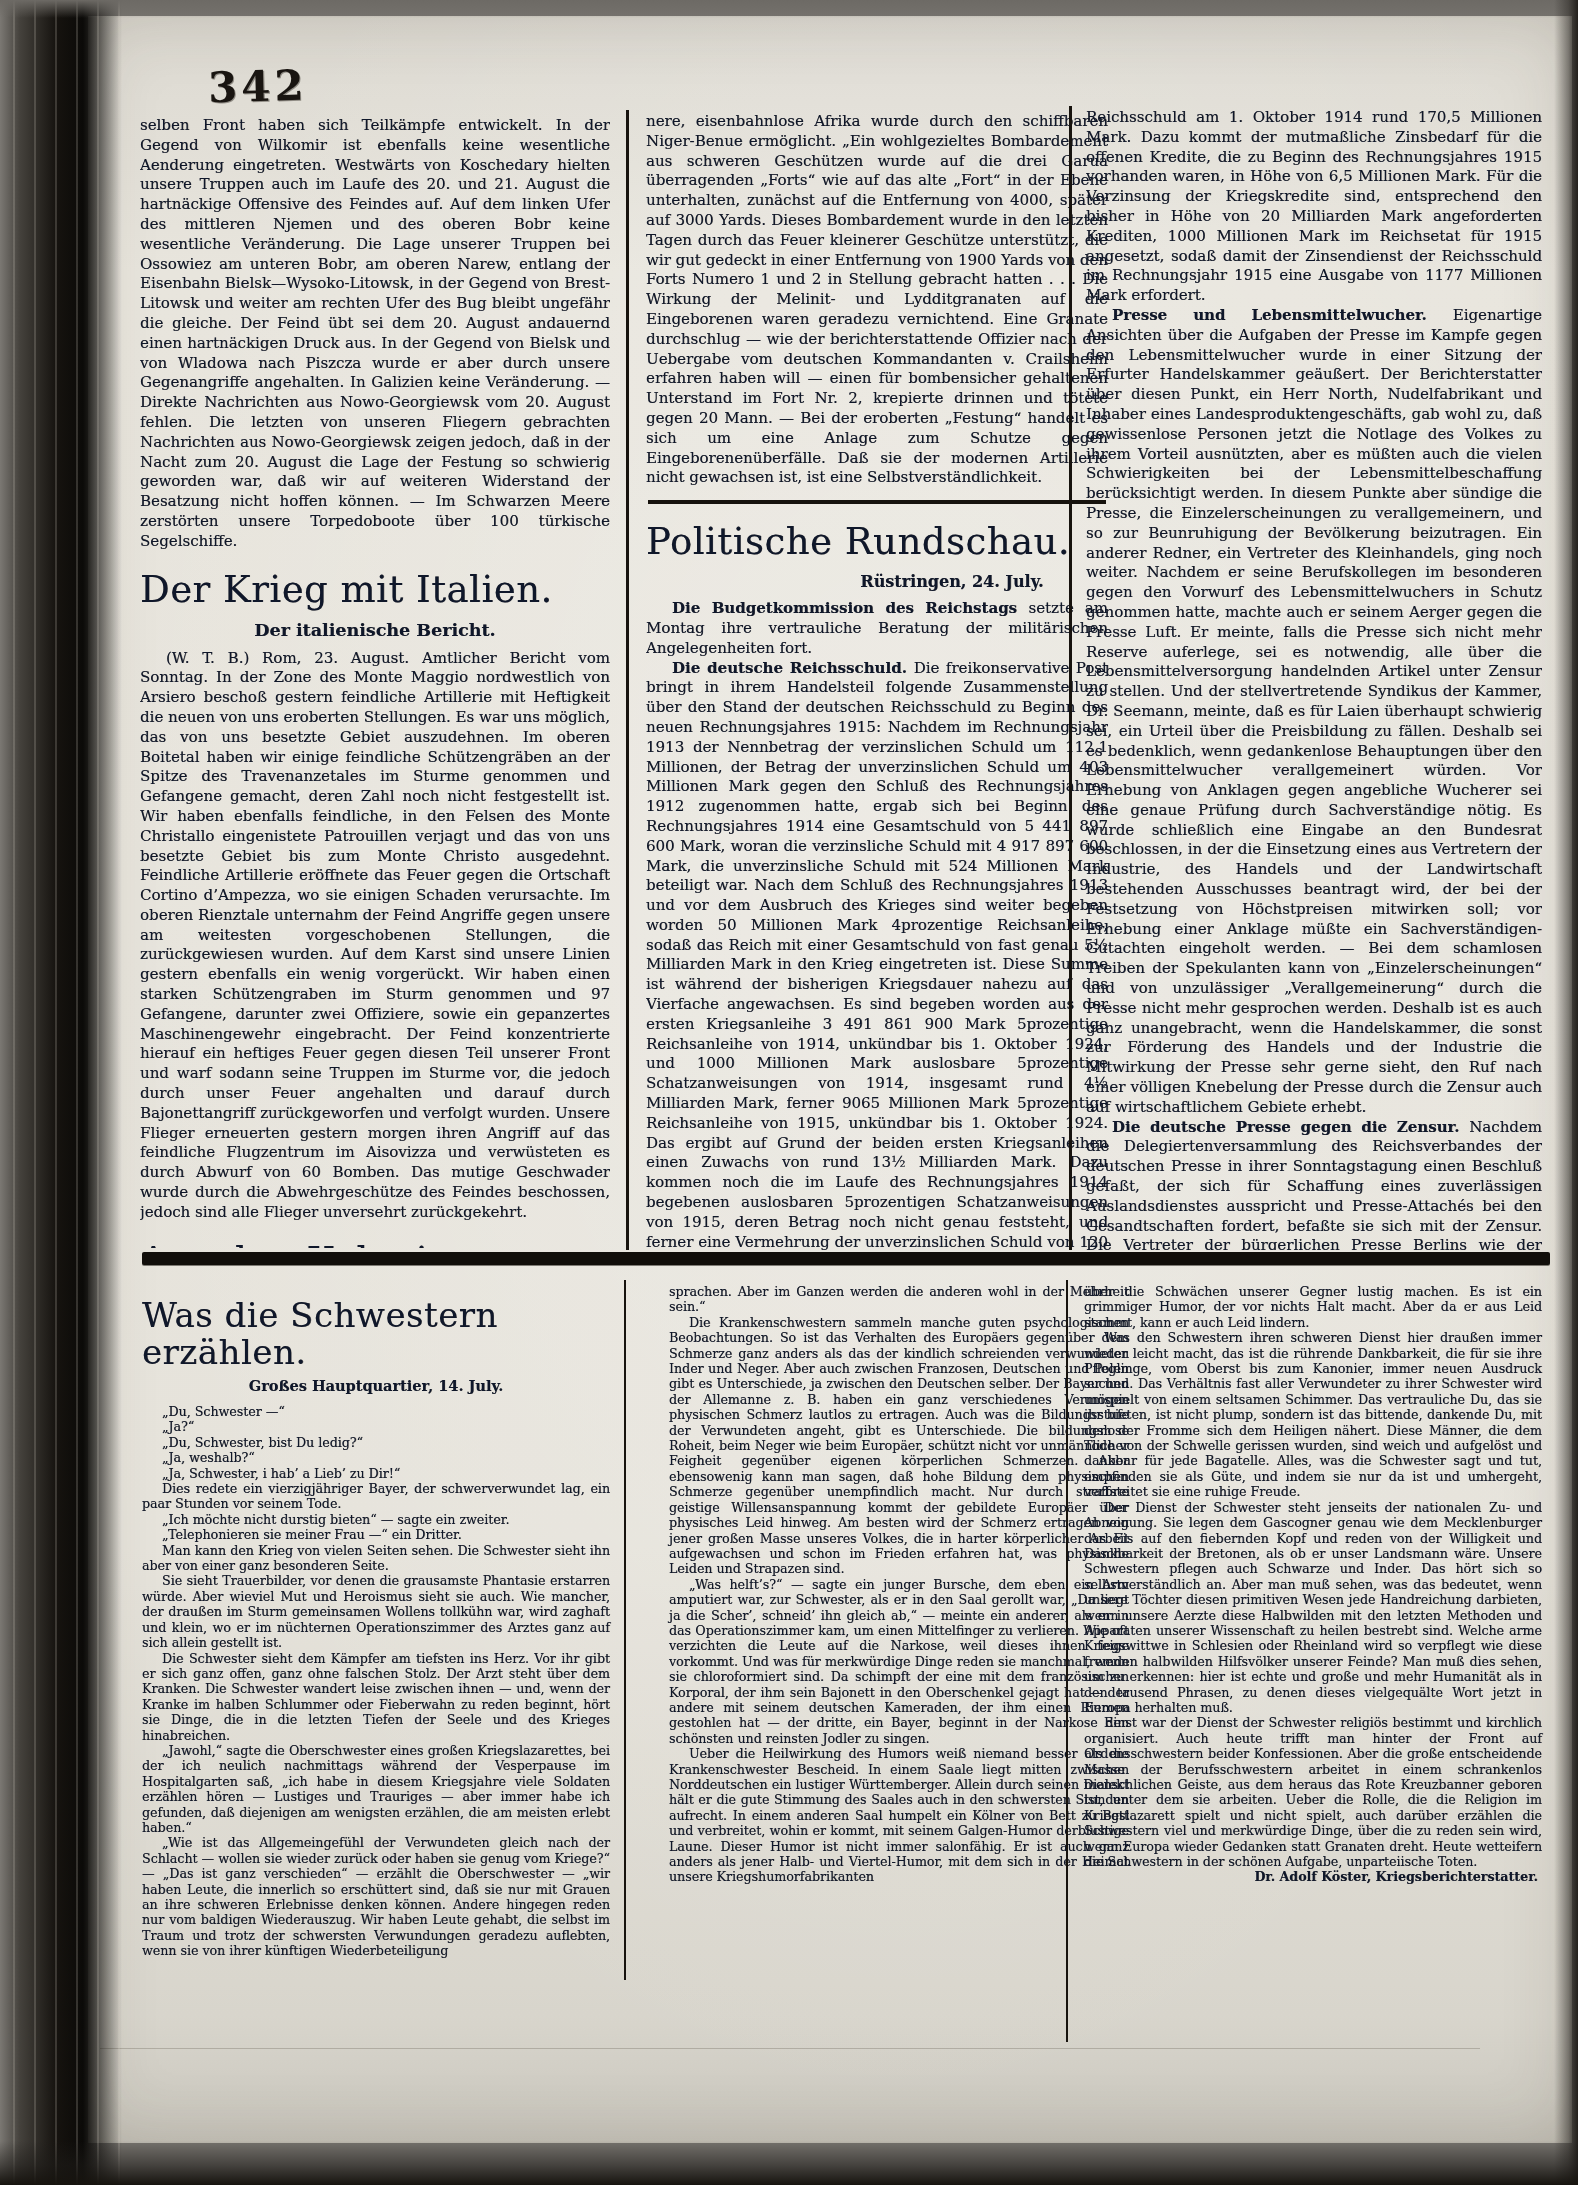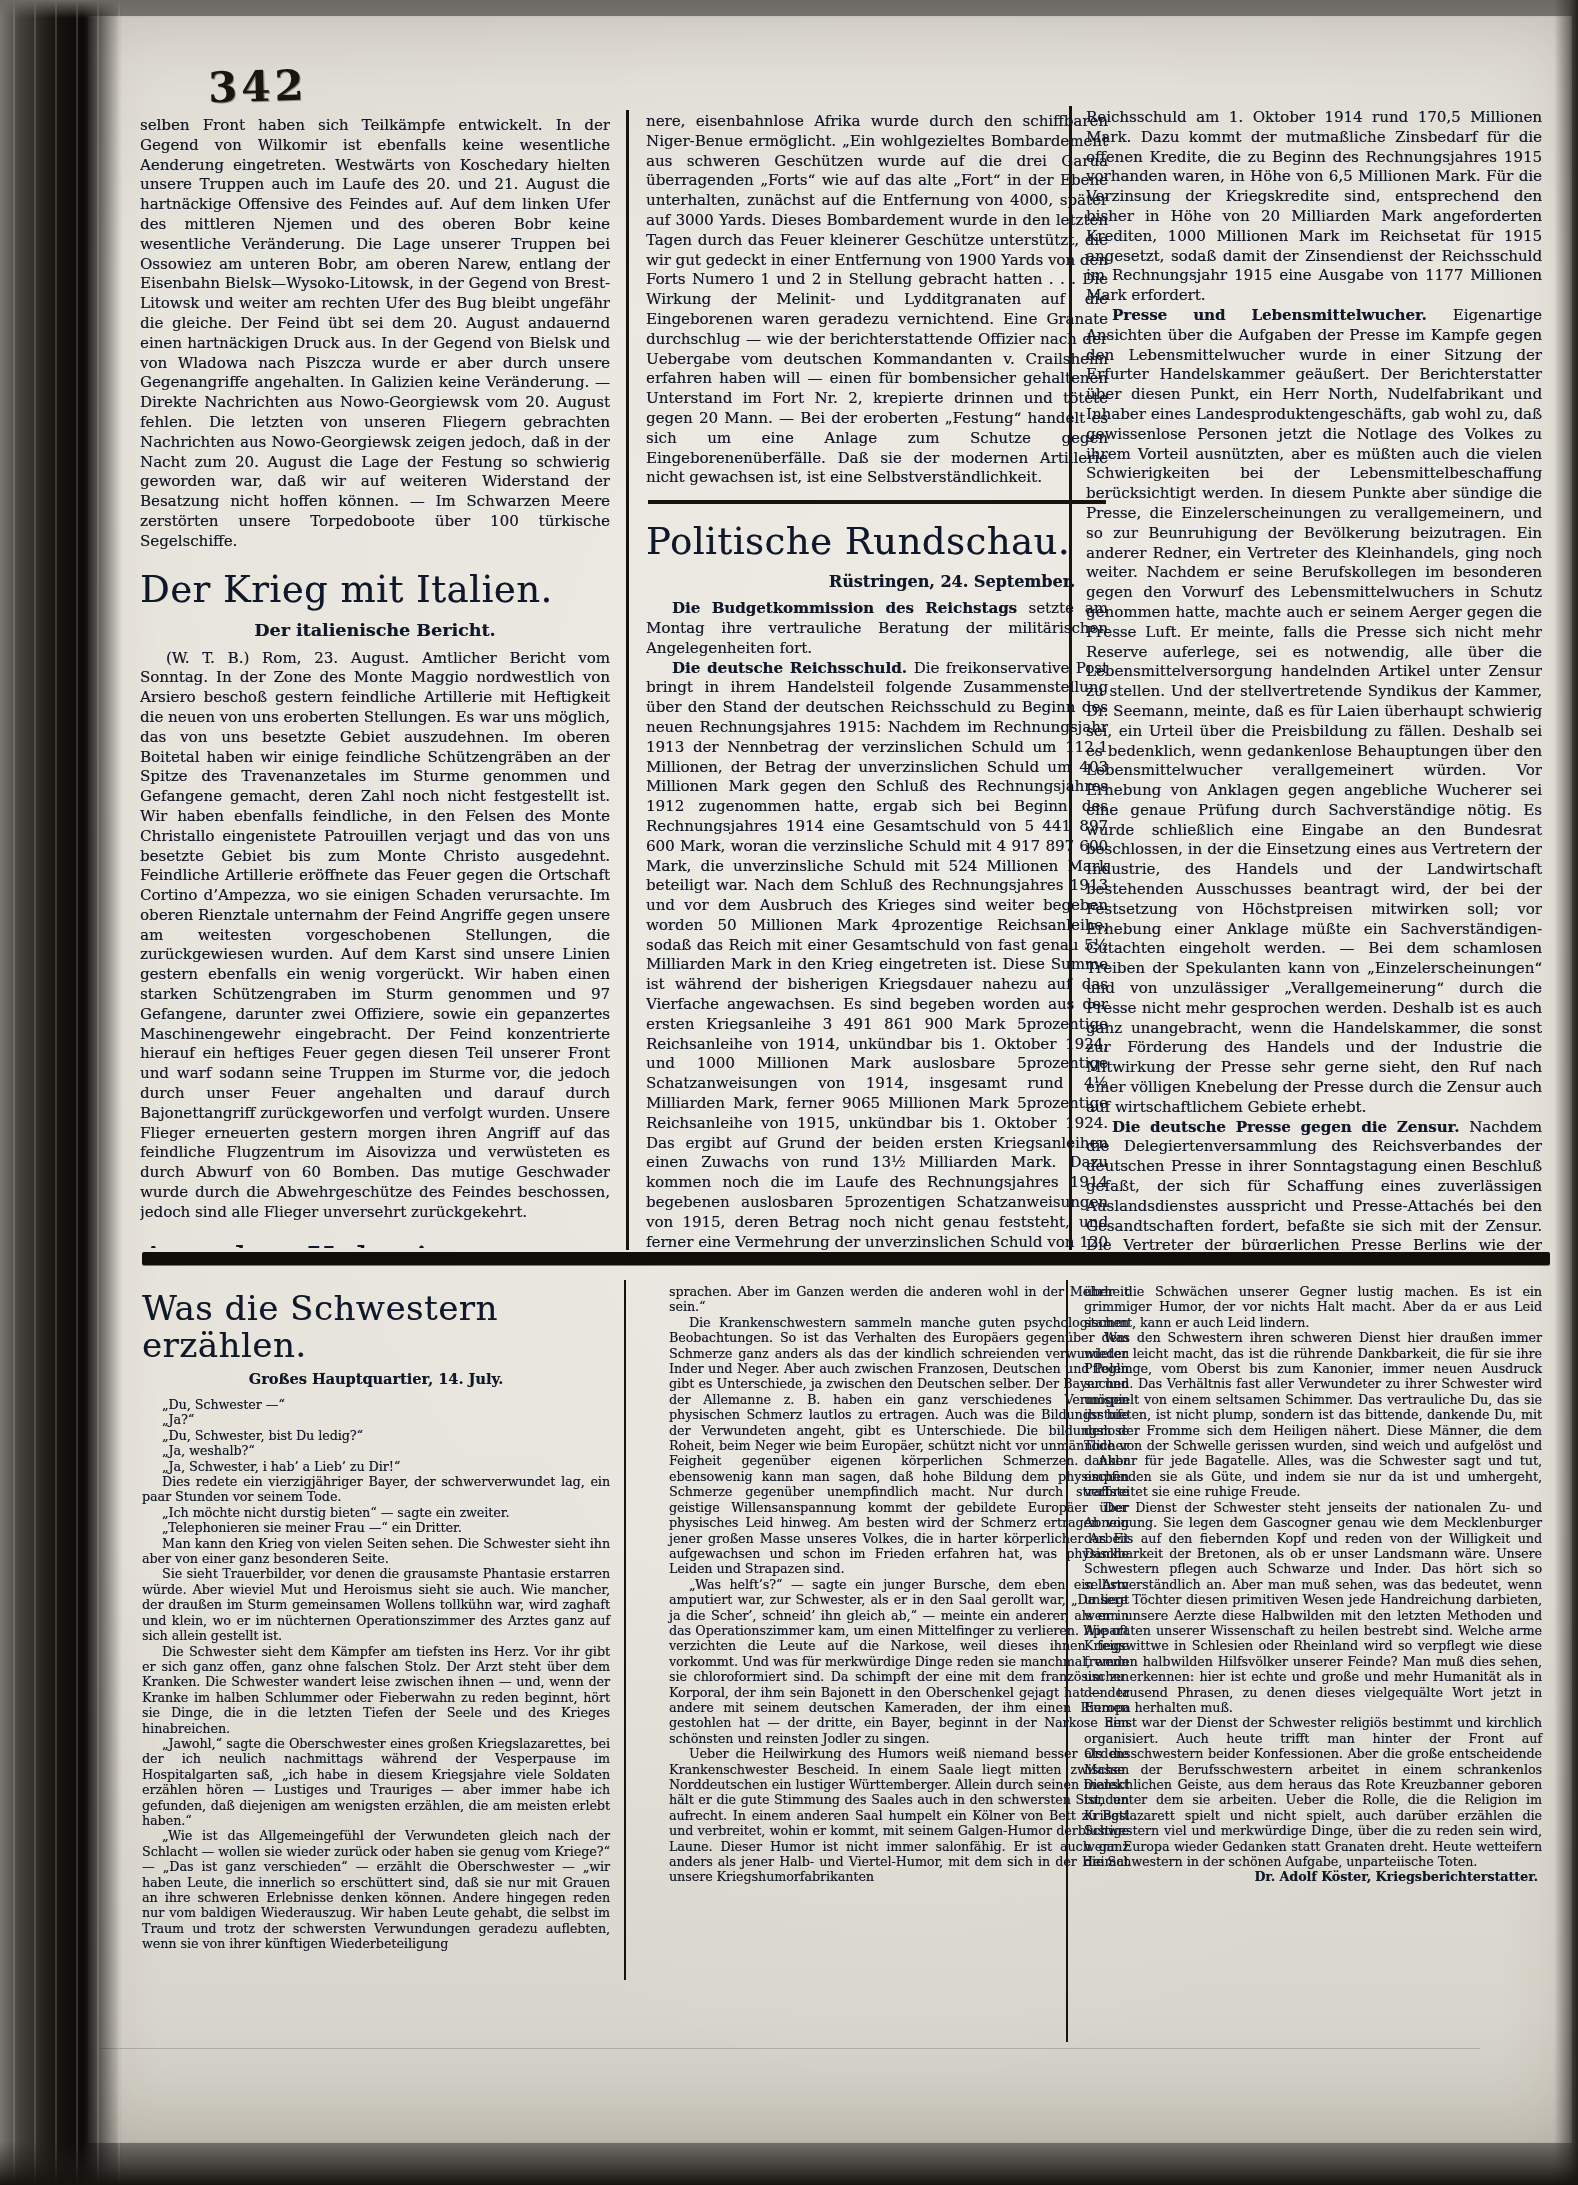--- a/index.html
+++ b/index.html
@@ -45,21 +45,21 @@
     box-shadow:0 1px 0 rgba(20,16,10,.5);}
 
   
   .blk{margin:0;color:#0f172a;text-shadow:.3px .3px .4px rgba(35,28,20,.55);}
   .top-col .p,.top-col .p0{font-size:15px;line-height:19.8px;text-align:justify;}
   .top-col .p{text-indent:26px;}
   .bot-col .p,.bot-col .p0{font-size:12.6px;line-height:15.4px;text-align:justify;}
   .bot-col .p{text-indent:20px;}
   .h1{text-align:left;font-weight:normal;letter-spacing:.5px;margin:18px 0 10px;}
   .top-col .h1{font-size:37px;line-height:40px;}
-  .bot-col .h1{font-size:34px;line-height:37px;margin:8px 0 6px;}
+  .bot-col .h1{font-size:34px;line-height:37px;margin:15px 0 6px;}
   .h2{text-align:center;font-weight:bold;font-size:17.5px;margin:2px 0 9px;}
   .date{text-align:center;font-weight:bold;font-size:16px;margin:2px 0 8px;}
   .dater{padding-left:150px;}
   .bot-col .date{font-size:14.5px;margin-bottom:10px;}
   .rule{border:0;border-top:4px solid #16120d;margin:12px 2px 6px;}
   .sig{text-align:right;font-weight:bold;font-size:12.6px;line-height:15.4px;padding-right:4px;}
   .lead{font-weight:bold;}
 </style>
 </head>
 <body>
@@ -72,21 +72,21 @@
     <p class="blk p0">selben Front haben sich Teilkämpfe entwickelt. In der Gegend von Wilkomir ist ebenfalls keine wesentliche Aenderung eingetreten. Westwärts von Koschedary hielten unsere Truppen auch im Laufe des 20. und 21. August die hartnäckige Offensive des Feindes auf. Auf dem linken Ufer des mittleren Njemen und des oberen Bobr keine wesentliche Veränderung. Die Lage unserer Truppen bei Ossowiez am unteren Bobr, am oberen Narew, entlang der Eisenbahn Bielsk—Wysoko-Litowsk, in der Gegend von Brest-Litowsk und weiter am rechten Ufer des Bug bleibt ungefähr die gleiche. Der Feind übt sei dem 20. August andauernd einen hartnäckigen Druck aus. In der Gegend von Bielsk und von Wladowa nach Piszcza wurde er aber durch unsere Gegenangriffe angehalten. In Galizien keine Veränderung. — Direkte Nachrichten aus Nowo-Georgiewsk vom 20. August fehlen. Die letzten von unseren Fliegern gebrachten Nachrichten aus Nowo-Georgiewsk zeigen jedoch, daß in der Nacht zum 20. August die Lage der Festung so schwierig geworden war, daß wir auf weiteren Widerstand der Besatzung nicht hoffen können. — Im Schwarzen Meere zerstörten unsere Torpedoboote über 100 türkische Segelschiffe.</p>
     <h2 class="blk h1">Der Krieg mit Italien.</h2>
     <h3 class="blk h2">Der italienische Bericht.</h3>
     <p class="blk p">(W. T. B.) Rom, 23. August. Amtlicher Bericht vom Sonntag. In der Zone des Monte Maggio nordwestlich von Arsiero beschoß gestern feindliche Artillerie mit Heftigkeit die neuen von uns eroberten Stellungen. Es war uns möglich, das von uns besetzte Gebiet auszudehnen. Im oberen Boitetal haben wir einige feindliche Schützengräben an der Spitze des Travenanzetales im Sturme genommen und Gefangene gemacht, deren Zahl noch nicht festgestellt ist. Wir haben ebenfalls feindliche, in den Felsen des Monte Christallo eingenistete Patrouillen verjagt und das von uns besetzte Gebiet bis zum Monte Christo ausgedehnt. Feindliche Artillerie eröffnete das Feuer gegen die Ortschaft Cortino d’Ampezza, wo sie einigen Schaden verursachte. Im oberen Rienztale unternahm der Feind Angriffe gegen unsere am weitesten vorgeschobenen Stellungen, die zurückgewiesen wurden. Auf dem Karst sind unsere Linien gestern ebenfalls ein wenig vorgerückt. Wir haben einen starken Schützengraben im Sturm genommen und 97 Gefangene, darunter zwei Offiziere, sowie ein gepanzertes Maschinengewehr eingebracht. Der Feind konzentrierte hierauf ein heftiges Feuer gegen diesen Teil unserer Front und warf sodann seine Truppen im Sturme vor, die jedoch durch unser Feuer angehalten und darauf durch Bajonettangriff zurückgeworfen und verfolgt wurden. Unsere Flieger erneuerten gestern morgen ihren Angriff auf das feindliche Flugzentrum im Aisovizza und verwüsteten es durch Abwurf von 60 Bomben. Das mutige Geschwader wurde durch die Abwehrgeschütze des Feindes beschossen, jedoch sind alle Flieger unversehrt zurückgekehrt.</p>
     <h2 class="blk h1">Aus den Kolonien.</h2>
   </div>
 <div class="col top-col" style="left:646px;top:112px;width:462px;height:1138px;">
     <p class="blk p0">nere, eisenbahnlose Afrika wurde durch den schiffbaren Niger-Benue ermöglicht. „Ein wohlgezieltes Bombardement aus schweren Geschützen wurde auf die drei Garua überragenden „Forts“ wie auf das alte „Fort“ in der Ebene unterhalten, zunächst auf die Entfernung von 4000, später auf 3000 Yards. Dieses Bombardement wurde in den letzten Tagen durch das Feuer kleinerer Geschütze unterstützt, die wir gut gedeckt in einer Entfernung von 1900 Yards von den Forts Numero 1 und 2 in Stellung gebracht hatten . . .  Die Wirkung der Melinit- und Lydditgranaten auf die Eingeborenen waren geradezu vernichtend. Eine Granate durchschlug — wie der berichterstattende Offizier nach der Uebergabe vom deutschen Kommandanten v. Crailsheim erfahren haben will — einen für bombensicher gehaltenen Unterstand im Fort Nr. 2, krepierte drinnen und tötete gegen 20 Mann. — Bei der eroberten „Festung“ handelt es sich um eine Anlage zum Schutze gegen Eingeborenenüberfälle. Daß sie der modernen Artillerie nicht gewachsen ist, ist eine Selbstverständlichkeit.</p>
     <hr class="rule">
     <h2 class="blk h1">Politische Rundschau.</h2>
-    <div class="blk date dater">Rüstringen, 24. September.</div>
+    <div class="blk date dater">Rüstringen, 24. July.</div>
     <p class="blk p"><b class="lead">Die Budgetkommission des Reichstags </b>setzte am Montag ihre vertrauliche Beratung der militärischen Angelegenheiten fort.</p>
     <p class="blk p"><b class="lead">Die deutsche Reichsschuld. </b>Die freikonservative Post bringt in ihrem Handelsteil folgende Zusammenstellung über den Stand der deutschen Reichsschuld zu Beginn des neuen Rechnungsjahres 1915: Nachdem im Rechnungsjahr 1913 der Nennbetrag der verzinslichen Schuld um 112,1 Millionen, der Betrag der unverzinslichen Schuld um 403 Millionen Mark gegen den Schluß des Rechnungsjahres 1912 zugenommen hatte, ergab sich bei Beginn des Rechnungsjahres 1914 eine Gesamtschuld von 5 441 897 600 Mark, woran die verzinsliche Schuld mit 4 917 897 600 Mark, die unverzinsliche Schuld mit 524 Millionen Mark beteiligt war. Nach dem Schluß des Rechnungsjahres 1913 und vor dem Ausbruch des Krieges sind weiter begeben worden 50 Millionen Mark 4prozentige Reichsanleihe, sodaß das Reich mit einer Gesamtschuld von fast genau 5½ Milliarden Mark in den Krieg eingetreten ist. Diese Summe ist während der bisherigen Kriegsdauer nahezu auf das Vierfache angewachsen. Es sind begeben worden aus der ersten Kriegsanleihe 3 491 861 900 Mark 5prozentige Reichsanleihe von 1914, unkündbar bis 1. Oktober 1924, und 1000 Millionen Mark auslosbare 5prozentige Schatzanweisungen von 1914, insgesamt rund 4½ Milliarden Mark, ferner 9065 Millionen Mark 5prozentige Reichsanleihe von 1915, unkündbar bis 1. Oktober 1924. Das ergibt auf Grund der beiden ersten Kriegsanleihen einen Zuwachs von rund 13½ Milliarden Mark. Dazu kommen noch die im Laufe des Rechnungsjahres 1914 begebenen auslosbaren 5prozentigen Schatzanweisungen von 1915, deren Betrag noch nicht genau feststeht, und ferner eine Vermehrung der unverzinslichen Schuld von 120 Millionen Mark, bis zu welcher Summe auf Grund des Gesetzes vom 22. März d. J. Reichskassenscheine zu 10 Mark, sodaß der zulässige Gesamtbetrag der Reichskassenscheine jetzt 360 Millionen Mark beträgt, ausgefertigt werden dürfen. Somit ergibt sich, die 5prozentigen Schatzanweisungen von 1915 und 175 Millionen Dollar 5prozentige Schatzanweisungen von 1914, wovon überdies 160 Millionen Dollar bereits kassiert sind, nicht eingerechnet, für das Ende des Rechnungsjahres 1914 ein Bestand der Reichsschuld von rund 19 170 Millionen Mark. An Zinsen erforderte die</p>
   </div>
 <div class="col top-col" style="left:1086px;top:108px;width:456px;height:1142px;">
     <p class="blk p0">Reichsschuld am 1. Oktober 1914 rund 170,5 Millionen Mark. Dazu kommt der mutmaßliche Zinsbedarf für die offenen Kredite, die zu Beginn des Rechnungsjahres 1915 vorhanden waren, in Höhe von 6,5 Millionen Mark. Für die Verzinsung der Kriegskredite sind, entsprechend den bisher in Höhe von 20 Milliarden Mark angeforderten Krediten, 1000 Millionen Mark im Reichsetat für 1915 angesetzt, sodaß damit der Zinsendienst der Reichsschuld im Rechnungsjahr 1915 eine Ausgabe von 1177 Millionen Mark erfordert.</p>
     <p class="blk p"><b class="lead">Presse und Lebensmittelwucher. </b>Eigenartige Ansichten über die Aufgaben der Presse im Kampfe gegen den Lebensmittelwucher wurde in einer Sitzung der Erfurter Handelskammer geäußert. Der Berichterstatter über diesen Punkt, ein Herr North, Nudelfabrikant und Inhaber eines Landesproduktengeschäfts, gab wohl zu, daß gewissenlose Personen jetzt die Notlage des Volkes zu ihrem Vorteil ausnützten, aber es müßten auch die vielen Schwierigkeiten bei der Lebensmittelbeschaffung berücksichtigt werden. In diesem Punkte aber sündige die Presse, die Einzelerscheinungen zu verallgemeinern, und so zur Beunruhigung der Bevölkerung beizutragen. Ein anderer Redner, ein Vertreter des Kleinhandels, ging noch weiter. Nachdem er seine Berufskollegen im besonderen gegen den Vorwurf des Lebensmittelwuchers in Schutz genommen hatte, machte auch er seinem Aerger gegen die Presse Luft. Er meinte, falls die Presse sich nicht mehr Reserve auferlege, sei es notwendig, alle über die Lebensmittelversorgung handelnden Artikel unter Zensur zu stellen. Und der stellvertretende Syndikus der Kammer, Dr. Seemann, meinte, daß es für Laien überhaupt schwierig sei, ein Urteil über die Preisbildung zu fällen. Deshalb sei es bedenklich, wenn gedankenlose Behauptungen über den Lebensmittelwucher verallgemeinert würden. Vor Erhebung von Anklagen gegen angebliche Wucherer sei eine genaue Prüfung durch Sachverständige nötig. Es wurde schließlich eine Eingabe an den Bundesrat beschlossen, in der die Einsetzung eines aus Vertretern der Industrie, des Handels und der Landwirtschaft bestehenden Ausschusses beantragt wird, der bei der Festsetzung von Höchstpreisen mitwirken soll; vor Erhebung einer Anklage müßte ein Sachverständigen-Gutachten eingeholt werden. — Bei dem schamlosen Treiben der Spekulanten kann von „Einzelerscheinungen“ und von unzulässiger „Verallgemeinerung“ durch die Presse nicht mehr gesprochen werden. Deshalb ist es auch ganz unangebracht, wenn die Handelskammer, die sonst zur Förderung des Handels und der Industrie die Mitwirkung der Presse sehr gerne sieht, den Ruf nach einer völligen Knebelung der Presse durch die Zensur auch auf wirtschaftlichem Gebiete erhebt.</p>
     <p class="blk p"><b class="lead">Die deutsche Presse gegen die Zensur. </b>Nachdem die Delegiertenversammlung des Reichsverbandes der deutschen Presse in ihrer Sonntagstagung einen Beschluß gefaßt, der sich für Schaffung eines zuverlässigen Auslandsdienstes ausspricht und Presse-Attachés bei den Gesandtschaften fordert, befaßte sie sich mit der Zensur. Die Vertreter der bürgerlichen Presse Berlins wie der Provinz erhoben lebhafte Klagen über die militärische Preßaufsicht. Bedauerlich sei es, daß in den Zensurbehörden keine sachverständigen Journalisten sitzen. In Beuthen wird, wie ein Redakteur mitteilte, die Zensur von einem ehemaligen Unteroffizier ausgeübt. Man könne nicht sagen, daß er Verständnis für das Preßwesen habe; das hielte ihn aber nicht ab, sogar die Manuskripte zu redigieren. Ein Redner hat die Erfahrung gemacht, daß die in Reserveoffiziers-Uniform gesteckten Redakteure, die mit der Zensur betraut wären, im allgemeinen noch schlimmer seien als die Berufsoffiziere. Es</p>
   </div>
 
 <div class="vrule" style="left:626px;top:110px;width:3px;height:1140px;"></div>

